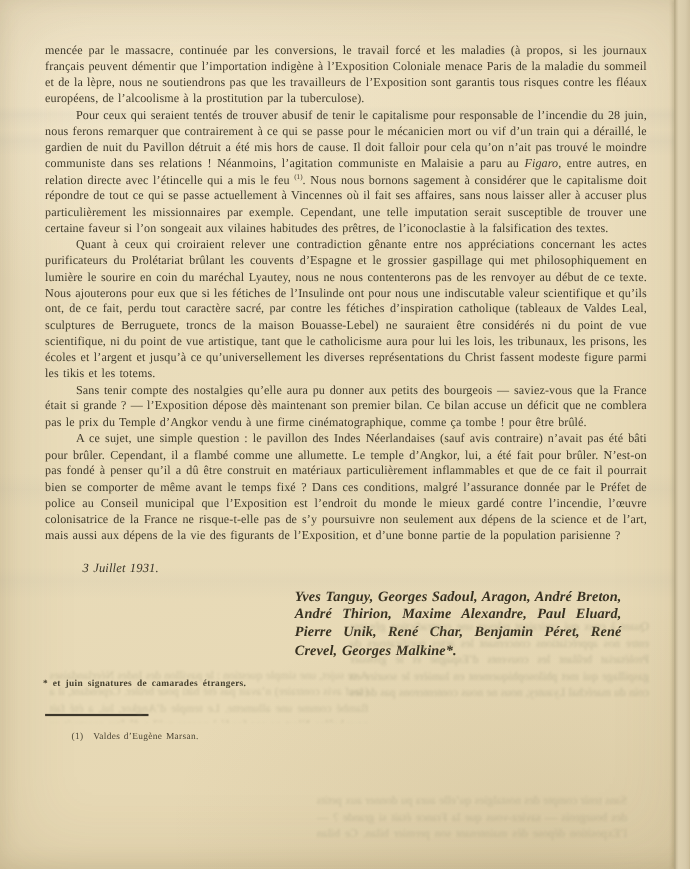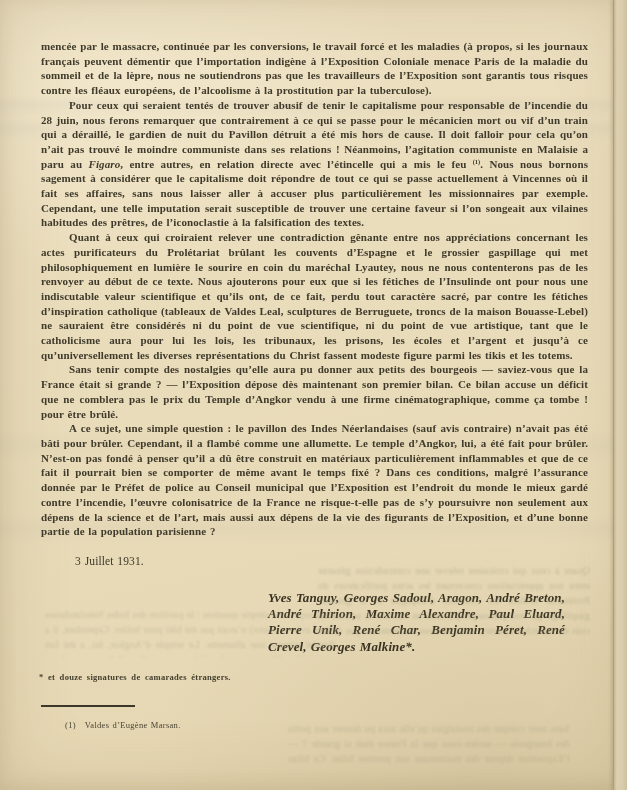--- a/index.html
+++ b/index.html
@@ -41,31 +41,32 @@
     box-shadow: -2px 0 3px rgba(90,75,40,0.18);
   }
   .text-block {
     position: absolute; left: 41px; top: 39px; width: 547px;
     color: #3f3a2b;
     font-size: 11px; line-height: 14.7px;
     text-align: justify;
     letter-spacing: 0.1px;
     word-spacing: 0.08em;
   }
-  .para { margin: 0; font-weight: bold; }
+  .para { margin: 0; }
   .para.indent { text-indent: 28px; }
   .para em { font-style: italic; }
   .para sup { font-size: 6.5px; line-height: 0; vertical-align: 4px; letter-spacing: 0; }
   .date-line {
     margin: 15px 0 5px 34px;
+    font-style: italic;
     font-size: 11.5px;
     color: #3c372a;
   }
   .signature-block {
-    margin: 21px 0 0 227px;
+    margin: 9px 0 0 227px;
     width: 297px;
     font-style: italic;
     font-weight: bold;
     font-size: 13px; line-height: 16.4px;
     text-align: justify;
     color: #383222;
   }
   .asterisk-note {
     margin: 15px 0 0 -2px;
     font-size: 8.5px;
@@ -114,21 +115,21 @@
         <p class="para indent"><span>Pour ceux qui seraient tentés de trouver abusif de tenir le capitalisme pour responsable de l’incendie du 28 juin, nous ferons remarquer que contrairement à ce qui se passe pour le mécanicien mort ou vif d’un train qui a déraillé, le gardien de nuit du Pavillon détruit a été mis hors de cause. Il doit falloir pour cela qu’on n’ait pas trouvé le moindre communiste dans ses relations ! Néanmoins, l’agitation communiste en Malaisie a paru au </span><em>Figaro</em><span>, entre autres, en relation directe avec l’étincelle qui a mis le feu </span><sup>(1)</sup><span>. Nous nous bornons sagement à considérer que le capitalisme doit répondre de tout ce qui se passe actuellement à Vincennes où il fait ses affaires, sans nous laisser aller à accuser plus particulièrement les missionnaires par exemple. Cependant, une telle imputation serait susceptible de trouver une certaine faveur si l’on songeait aux vilaines habitudes des prêtres, de l’iconoclastie à la falsification des textes.</span></p>
         <p class="para indent"><span>Quant à ceux qui croiraient relever une contradiction gênante entre nos appréciations concernant les actes purificateurs du Prolétariat brûlant les couvents d’Espagne et le grossier gaspillage qui met philosophiquement en lumière le sourire en coin du maréchal Lyautey, nous ne nous contenterons pas de les renvoyer au début de ce texte. Nous ajouterons pour eux que si les fétiches de l’Insulinde ont pour nous une indiscutable valeur scientifique et qu’ils ont, de ce fait, perdu tout caractère sacré, par contre les fétiches d’inspiration catholique (tableaux de Valdes Leal, sculptures de Berruguete, troncs de la maison Bouasse-Lebel) ne sauraient être considérés ni du point de vue scientifique, ni du point de vue artistique, tant que le catholicisme aura pour lui les lois, les tribunaux, les prisons, les écoles et l’argent et jusqu’à ce qu’universellement les diverses représentations du Christ fassent modeste figure parmi les tikis et les totems.</span></p>
         <p class="para indent"><span>Sans tenir compte des nostalgies qu’elle aura pu donner aux petits des bourgeois — saviez-vous que la France était si grande ? — l’Exposition dépose dès maintenant son premier bilan. Ce bilan accuse un déficit que ne comblera pas le prix du Temple d’Angkor vendu à une firme cinématographique, comme ça tombe ! pour être brûlé.</span></p>
         <p class="para indent"><span>A ce sujet, une simple question : le pavillon des Indes Néerlandaises (sauf avis contraire) n’avait pas été bâti pour brûler. Cependant, il a flambé comme une allumette. Le temple d’Angkor, lui, a été fait pour brûler. N’est-on pas fondé à penser qu’il a dû être construit en matériaux particulièrement inflammables et que de ce fait il pourrait bien se comporter de même avant le temps fixé ? Dans ces conditions, malgré l’assurance donnée par le Préfet de police au Conseil municipal que l’Exposition est l’endroit du monde le mieux gardé contre l’incendie, l’œuvre colonisatrice de la France ne risque-t-elle pas de s’y poursuivre non seulement aux dépens de la science et de l’art, mais aussi aux dépens de la vie des figurants de l’Exposition, et d’une bonne partie de la population parisienne ?</span></p>
       </div>
 
     <p class="date-line">3 Juillet 1931.</p>
 
     <p class="signature-block">Yves Tanguy, Georges Sadoul, Aragon, André Breton, André Thirion, Maxime Alexandre, Paul Eluard, Pierre Unik, René Char, Benjamin Péret, René Crevel, Georges Malkine*.</p>
 
-    <p class="asterisk-note">* et douze signatures de camarades étrangers.</p>
+    <p class="asterisk-note">* et juin signatures de camarades étrangers.</p>
 
     <div class="footnote-rule"></div>
 
     <p class="footnote-line">
       <span class="fn-marker">(1)</span><span>Valdes d’Eugène Marsan.</span>
     </p>
   </div>
 
   <div class="ghost ghost-1">Quant à ceux qui croiraient relever une contradiction gênante entre nos appréciations concernant les actes purificateurs du Prolétariat brûlant les couvents d’Espagne et le grossier gaspillage qui met philosophiquement en lumière le sourire en coin du maréchal Lyautey, nous ne nous contenterons pas de les renvoyer au début de ce texte. Nous ajouterons pour eux que si les fétiches de l’Insulinde ont pour nous une indiscutable valeur scientifique et qu’ils ont, de ce fait, perdu tout caractère sacré, par contre les fétiches d’inspiration catholique (tableaux de Valdes Leal, sculptures de Berruguete, troncs de la maison Bouasse-Lebel) ne sauraient être considérés ni du point de vue scientifique, ni du point de vue artistique, tant que le catholicisme aura pour lui les lois, les tribunaux, les prisons, les écoles et l’argent et jusqu’à ce qu’universellement les diverses représentations du Christ fassent modeste figure parmi les tikis et les totems.</div>
   <div class="ghost ghost-2">A ce sujet, une simple question : le pavillon des Indes Néerlandaises (sauf avis contraire) n’avait pas été bâti pour brûler. Cependant, il a flambé comme une allumette. Le temple d’Angkor, lui, a été fait pour brûler. N’est-on pas fondé à penser qu’il a dû être construit en matériaux particulièrement inflammables et que de ce fait il pourrait bien se comporter de même avant le temps fixé ? Dans ces conditions, malgré l’assurance donnée par le Préfet de police au Conseil municipal que l’Exposition est l’endroit du monde le mieux gardé contre l’incendie, l’œuvre colonisatrice de la France ne risque-t-elle pas de s’y poursuivre non seulement aux dépens de la science et de l’art, mais aussi aux dépens de la vie des figurants de l’Exposition, et d’une bonne partie de la population parisienne ?</div>

